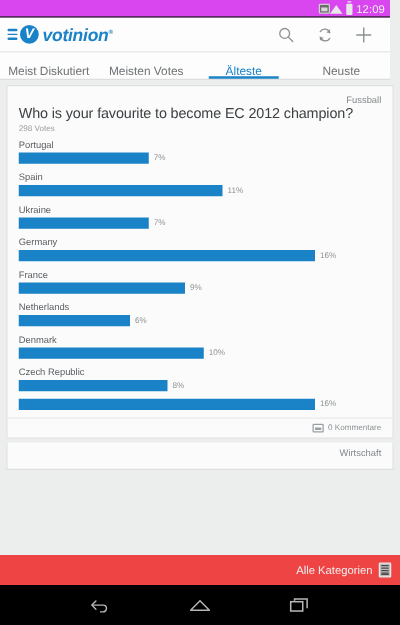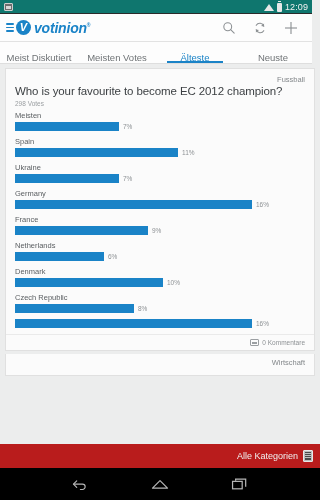--- a/index.html
+++ b/index.html
@@ -5,22 +5,22 @@
   * { margin:0; padding:0; box-sizing:border-box; }
   html,body { width:312px; height:500px; overflow:hidden; }
   body {
     font-family:"Liberation Sans", sans-serif;
     background:#eceded;
     -webkit-font-smoothing:antialiased;
   }
 
   
   .statusbar{
-    height:14px; background:#0f766e; display:flex; align-items:center;
-    justify-content:space-between; padding:0 4px; position:relative;
+    height:14px; background:#d946ef; display:flex; align-items:center;
+    justify-content:flex-end; padding:0 4px; position:relative;
   }
   .statusbar::after{
     content:""; position:absolute; left:0; right:0; bottom:0; height:1px;
     background:#2a2a2a;
   }
   .sb-left{ display:flex; align-items:center; gap:3px; }
   .sb-right{ display:flex; align-items:center; gap:3px; }
   .sb-time{ color:#f2f2f2; font-size:9px; letter-spacing:.1px; }
   .ic-shot{ width:9px; height:8px; border:1px solid #cfcfcf; background:#6d6d6d;
             border-radius:1px; position:relative; }
@@ -112,21 +112,21 @@
 
   .card-next{
     background:#fbfbfb; border:1px solid #e0e0e0; border-top:none;
     padding:4px 9px 8px 9px; margin-top:3px;
   }
   .card-next .card-cat{ margin:0; }
 
   
   .catbar{
     position:absolute; left:0; right:0; bottom:32px; height:24px;
-    background:#b91c1c; display:flex; align-items:center;
+    background:#ef4444; display:flex; align-items:center;
     justify-content:flex-end; padding:0 7px; gap:5px;
   }
   .catbar-text{ color:#f0f0f0; font-size:9px; }
   .ic-list{
     width:10px;height:12px;border:1px solid #e8e8e8;background:#bdbdbd;
     display:flex;flex-direction:column;justify-content:center;gap:1.2px;
     padding:1px; border-radius:1px;
   }
   .ic-list i{ display:block; height:1px; background:#4a4a4a; }
 
@@ -197,21 +197,21 @@
 
 <div class="content">
 
   <div class="card">
     <div class="card-cat">Fussball</div>
     <div class="card-title">Who is your favourite to become EC 2012 champion?</div>
     <div class="card-votes">298 Votes</div>
 
     <div id="poll-options">
         <div class="poll-row">
-          <div class="poll-label">Meisten</div>
+          <div class="poll-label">Portugal</div>
           <div class="poll-barline">
             <div class="poll-bar" style="width: 104px; background: rgb(26, 131, 199);"></div>
             <span class="poll-pct">7%</span>
           </div>
         </div>
         <div class="poll-row">
           <div class="poll-label">Spain</div>
           <div class="poll-barline">
             <div class="poll-bar" style="width: 163px; background: rgb(26, 131, 199);"></div>
             <span class="poll-pct">11%</span>

